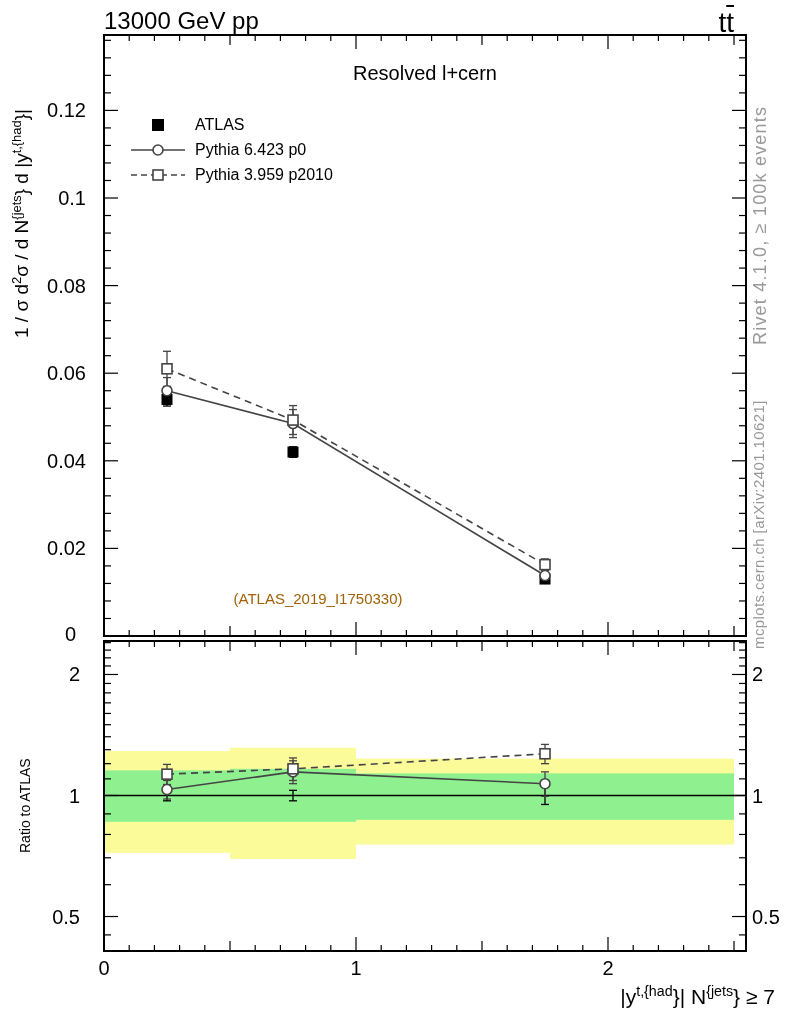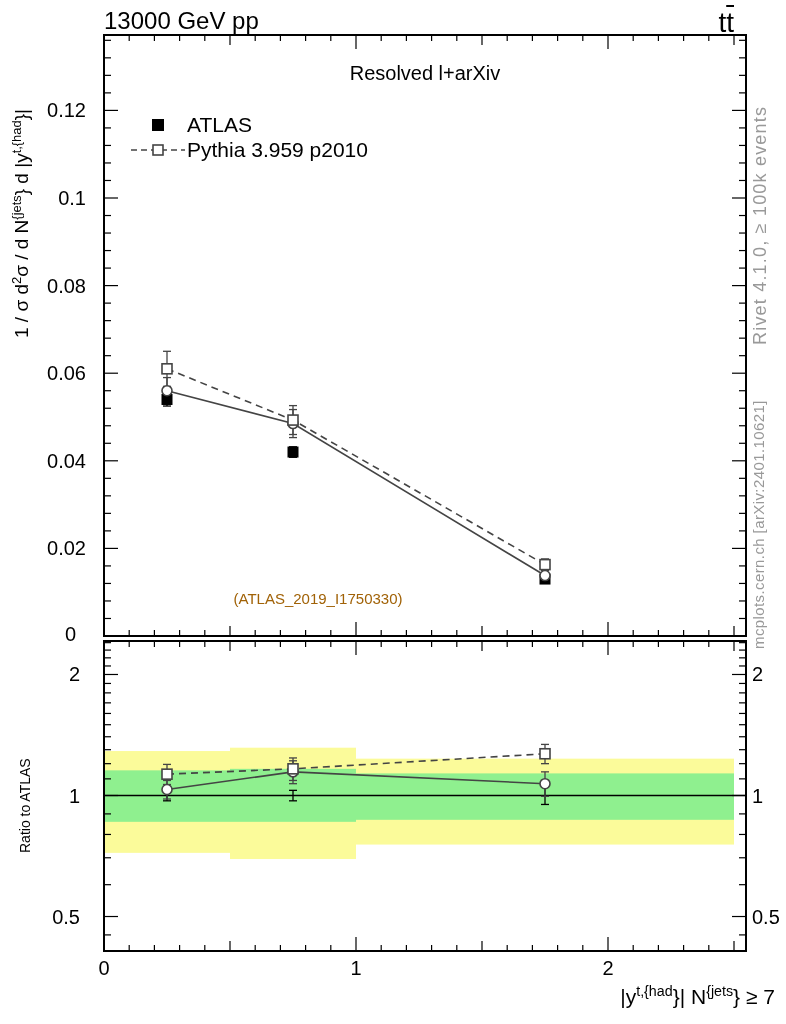--- a/index.html
+++ b/index.html
@@ -8,21 +8,21 @@
   #chart{position:absolute;left:0;top:0;}
   #chart text{font-family:"Liberation Sans",sans-serif;}
   .hdr-left{position:absolute;left:104px;top:7px;font-size:24px;}
   .hdr-right{position:absolute;right:52px;top:7px;font-size:28px;text-decoration:underline;}
   .bar{text-decoration:overline;}
   .sup{vertical-align:super;font-size:0.68em;}
   .title{position:absolute;left:104px;top:62px;width:642px;text-align:center;font-size:20px;}
   .legend{position:absolute;left:130px;top:112px;}
   .lrow{display:flex;align-items:center;height:25px;}
   .lsample{width:56px;height:22px;display:inline-block;}
-  .llabel{margin-left:1px;font-size:21px;}
+  .llabel{margin-left:9px;font-size:16px;}
   .ylabel-main{position:absolute;left:9px;top:338px;transform:rotate(-90deg);transform-origin:0 0;font-size:19px;white-space:nowrap;}
   .ylabel-ratio{position:absolute;left:17px;top:853px;transform:rotate(-90deg);transform-origin:0 0;font-size:14px;white-space:nowrap;}
   .watermark{position:absolute;left:318px;top:590px;transform:translateX(-50%);font-size:15px;white-space:nowrap;}
   .credit-top{position:absolute;left:750px;top:345px;transform:rotate(-90deg);transform-origin:0 0;font-size:18px;letter-spacing:1.2px;white-space:nowrap;}
   .credit-bottom{position:absolute;left:750px;top:649px;transform:rotate(-90deg);transform-origin:0 0;font-size:15px;letter-spacing:0.4px;white-space:nowrap;}
   .xlabel{position:absolute;right:11px;top:983px;font-size:21px;white-space:nowrap;}
 </style>
 </head>
 <body>
 
@@ -338,31 +338,38 @@
       <circle cx="293" cy="771.8601943562854" r="5" fill="#fff" stroke="#444444" stroke-width="1.6"></circle>
       <circle cx="545" cy="783.6877213705457" r="5" fill="#fff" stroke="#444444" stroke-width="1.6"></circle>
       <rect x="162" y="769.1624657196653" width="10" height="10" fill="#fff" stroke="#444444" stroke-width="1.6"></rect>
       <rect x="288" y="763.8369780044608" width="10" height="10" fill="#fff" stroke="#444444" stroke-width="1.6"></rect>
       <rect x="540" y="748.7709041757054" width="10" height="10" fill="#fff" stroke="#444444" stroke-width="1.6"></rect>
     </svg>
 
   <div class="hdr-left">13000 GeV pp</div>
   <div class="hdr-right"><span>t</span><span class="bar">t</span></div>
 
-  <div class="title">Resolved l+arXiv</div>
+  <div class="title">Resolved l+cern</div>
 
   <div class="legend">
     <div class="lrow">
       <span class="lsample"><svg width="56" height="22">
             <rect x="22" y="5" width="12" height="12" fill="#000000"></rect>
           </svg></span>
       <span class="llabel">ATLAS</span>
     </div>
     <div class="lrow">
       <span class="lsample"><svg width="56" height="22">
+            <line x1="1" y1="11" x2="55" y2="11" stroke="#444444" stroke-width="1.6" stroke-dasharray="none"></line>
+            <circle cx="28" cy="11" r="5" fill="#fff" stroke="#444444" stroke-width="1.6"></circle>
+          </svg></span>
+      <span class="llabel">Pythia 6.423 p0</span>
+    </div>
+    <div class="lrow">
+      <span class="lsample"><svg width="56" height="22">
             <line x1="1" y1="11" x2="55" y2="11" stroke="#444444" stroke-width="1.6" stroke-dasharray="6,4"></line>
             <rect x="23" y="6" width="10" height="10" fill="#fff" stroke="#444444" stroke-width="1.6"></rect>
           </svg></span>
       <span class="llabel">Pythia 3.959 p2010</span>
     </div>
   </div>
 
   <div class="ylabel-main"><span>1 / </span><span>σ</span><span> d</span><span class="sup">2</span><span>σ</span><span> / d N</span><span class="sup">{jets</span><span>} d |y</span><span class="sup">t,{had</span><span>}|</span></div>
   <div class="ylabel-ratio">Ratio to ATLAS</div>
   <div class="watermark" style="color: #a16207;">(ATLAS_2019_I1750330)</div>

